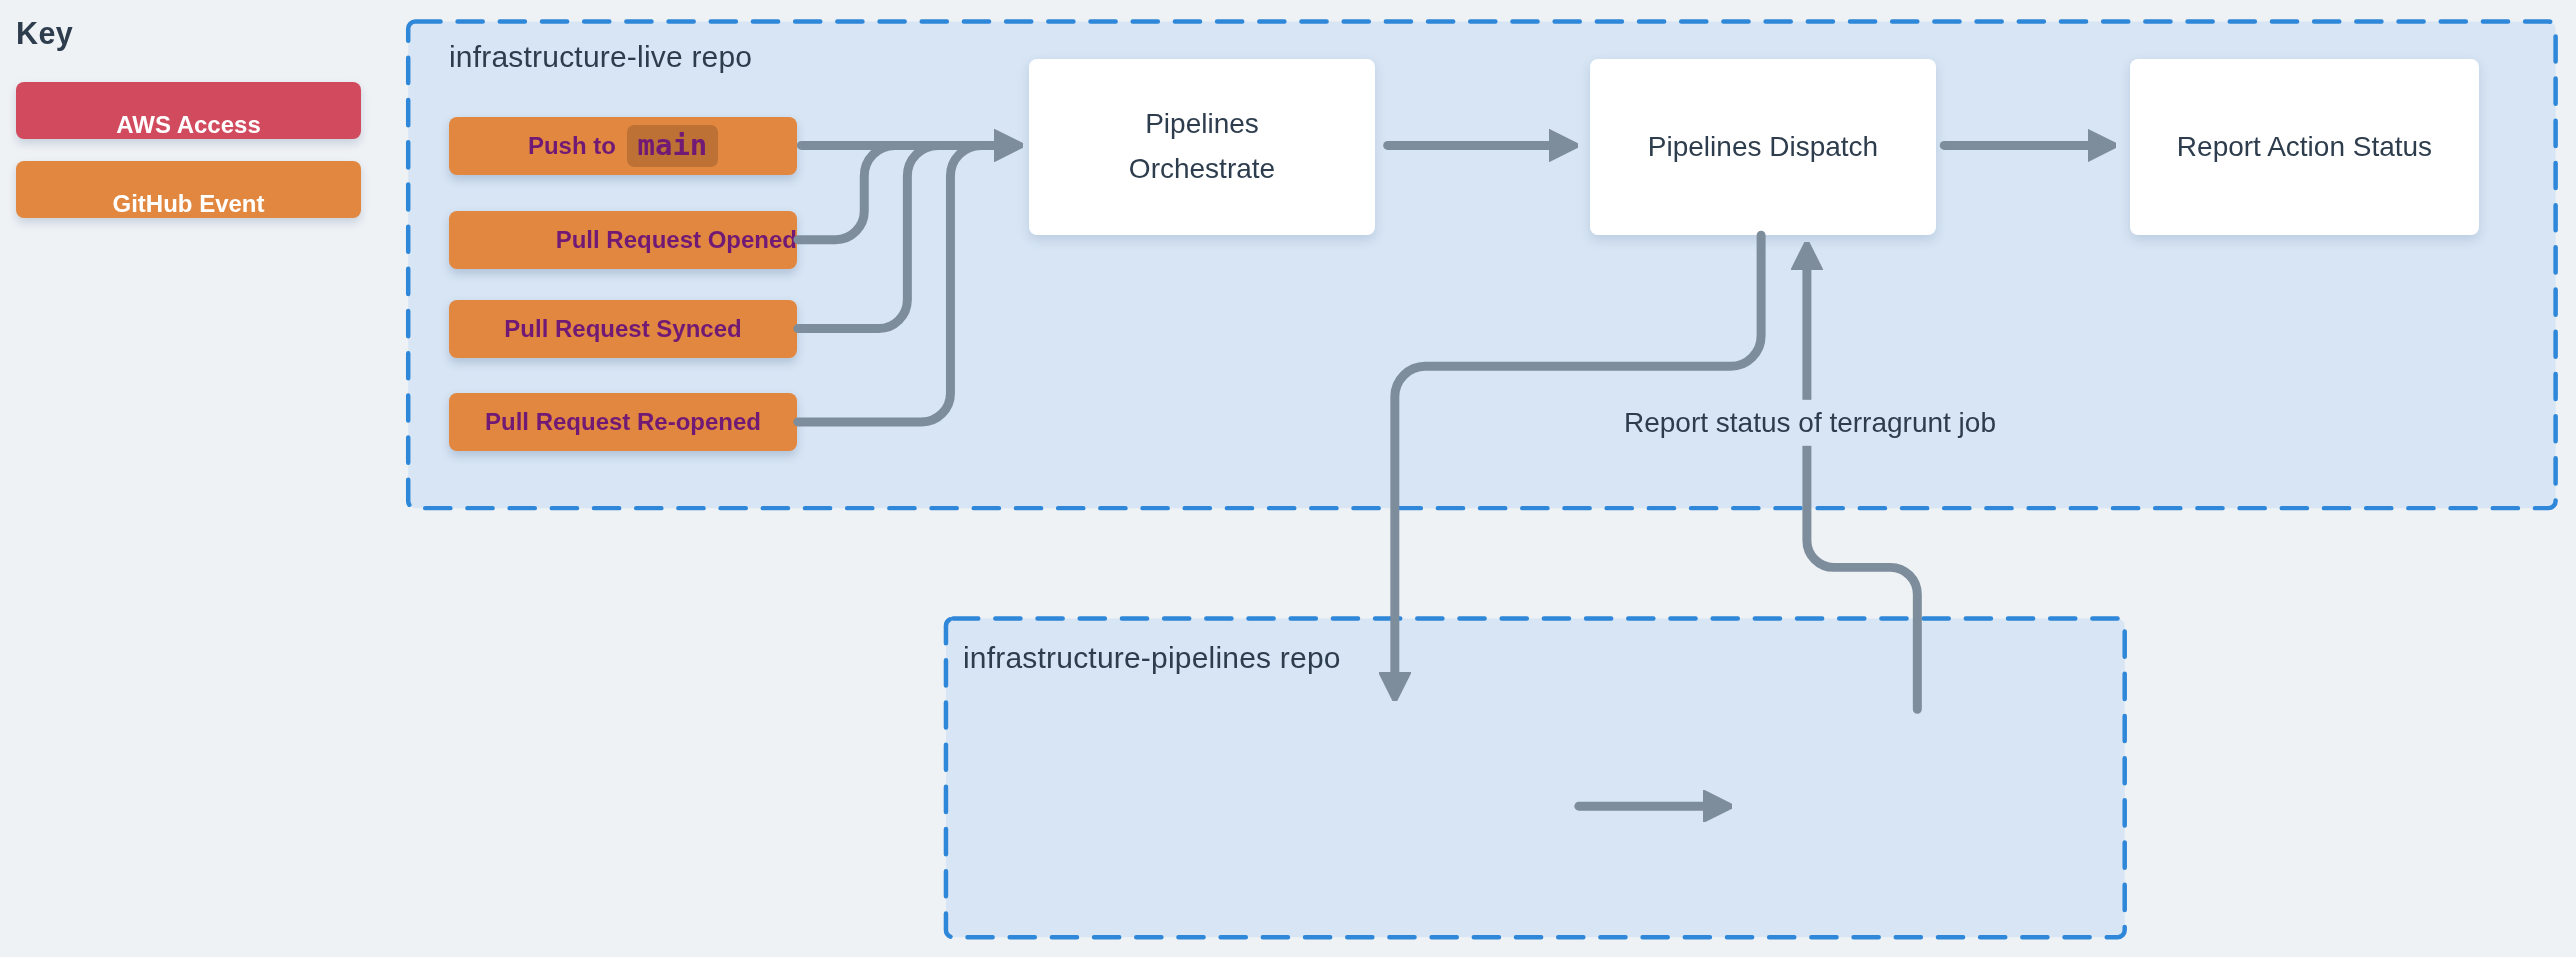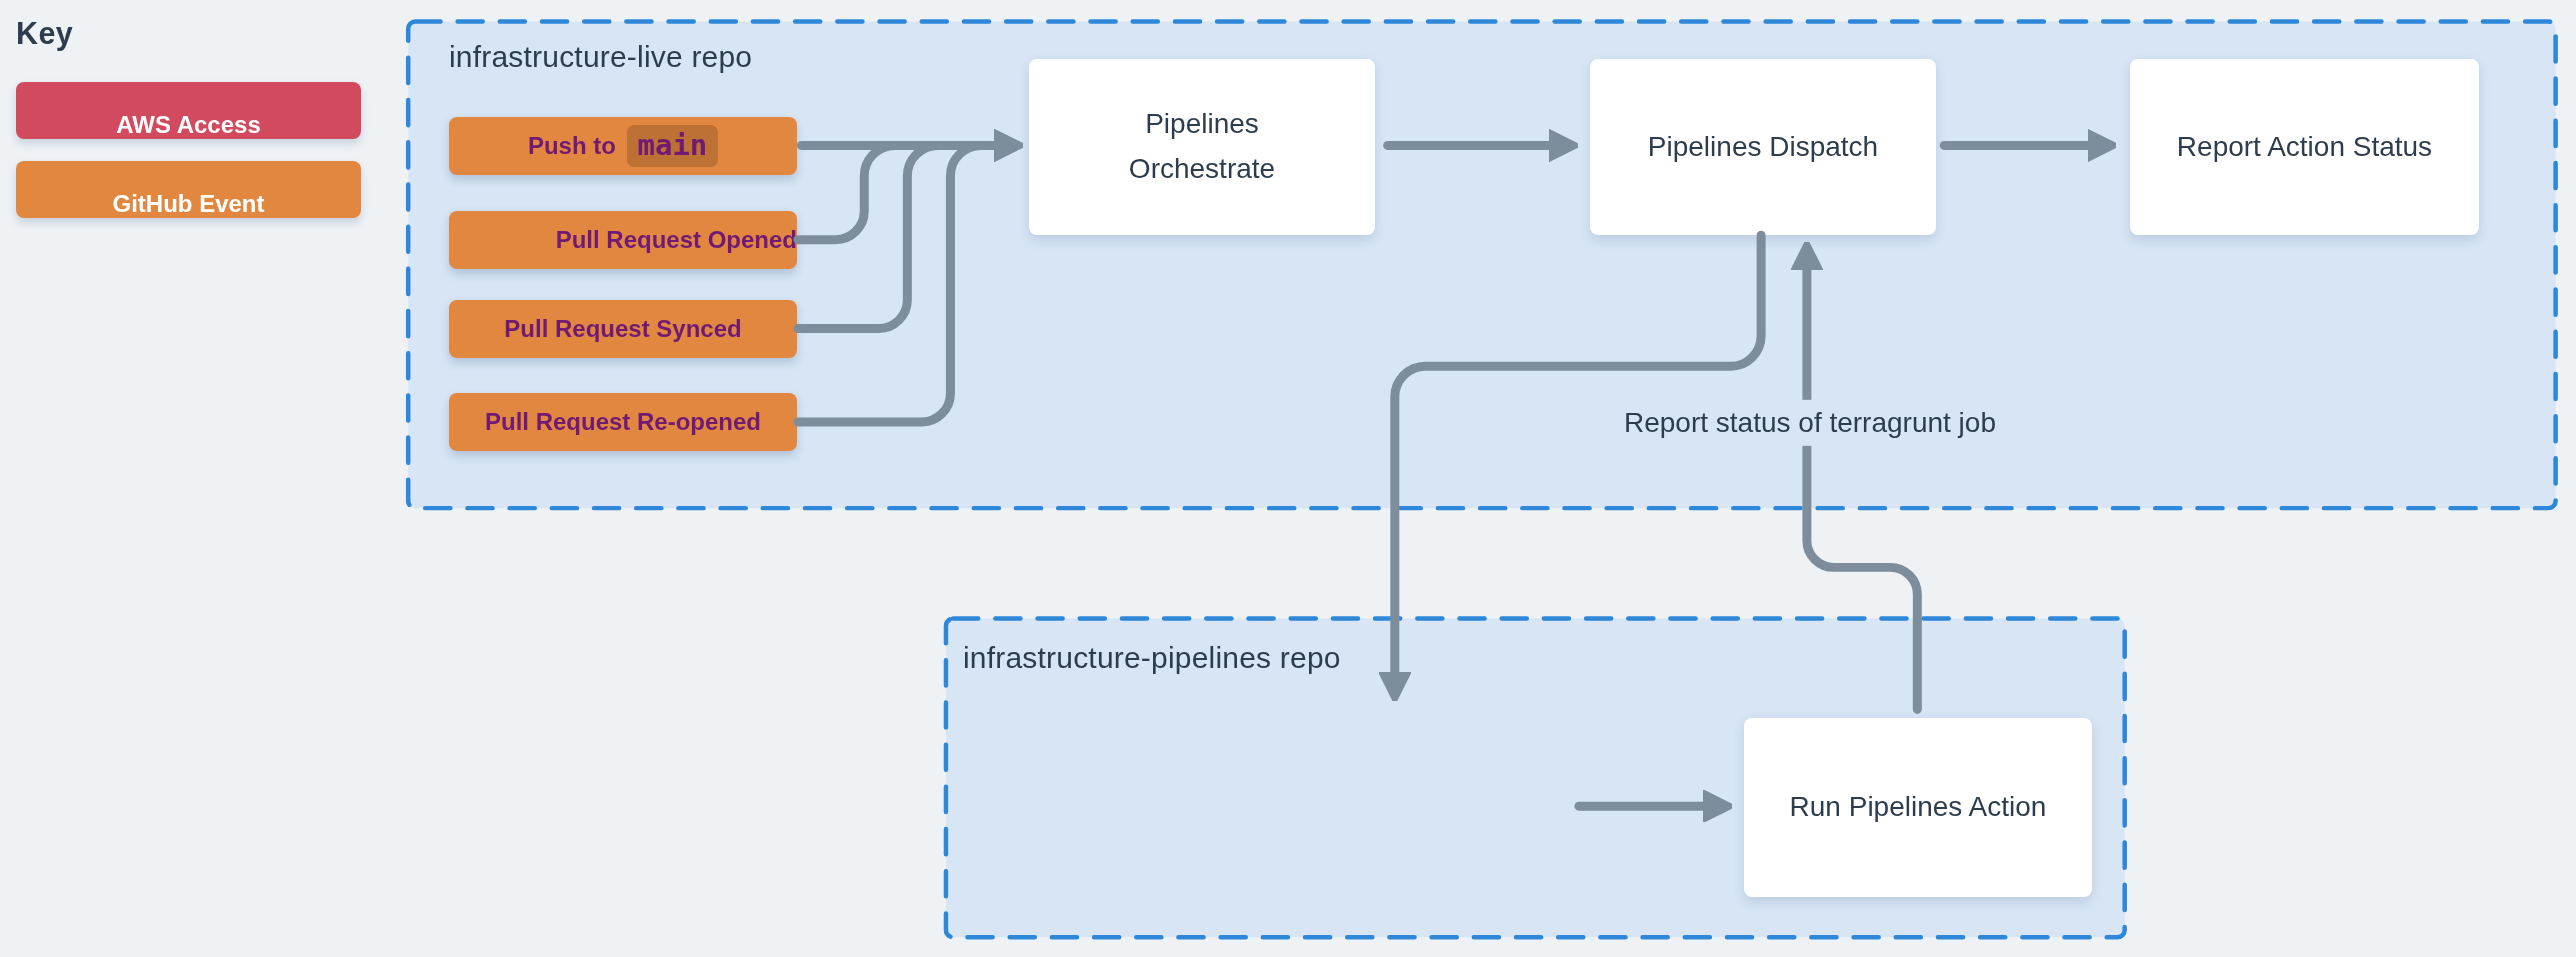--- a/index.html
+++ b/index.html
@@ -86,23 +86,20 @@
   </div>
   <div class="abs z2 node top" style="left:1590px;">
     <span>Pipelines Dispatch</span>
   </div>
   <div class="abs z2 node top" style="left:2130px;width:349px;text-align:center;">
     <span>Report Action Status</span>
   </div>
 
   <div class="abs z2 repo-label" style="left:963px;top:641px;">infrastructure-pipelines repo</div>
 
-  <div class="abs z2 node" style="left:1744px;top:718px;width:348px;height:179px;">
-    <span>Run Pipelines Action</span>
-  </div>
 
   <svg class="layer" id="arrows" viewBox="0 0 2868 1066">
     <defs>
       <marker id="ah" viewBox="0 0 10 10" refX="1" refY="5" markerWidth="3.2" markerHeight="3.6" orient="auto-start-reverse">
         <path id="ah-path" d="M 0 0 L 10 5 L 0 10 Z"></path>
       </marker>
     </defs>
     <path class="arrow" d="M 888 267 H 930 A 32 32 0 0 0 962 235 V 196 A 34 34 0 0 1 996 162"></path>
     <path class="arrow" d="M 888 366 H 978 A 32 32 0 0 0 1010 334 V 196 A 34 34 0 0 1 1044 162"></path>
     <path class="arrow" d="M 888 470 H 1026 A 32 32 0 0 0 1058 438 V 196 A 34 34 0 0 1 1092 162"></path>

